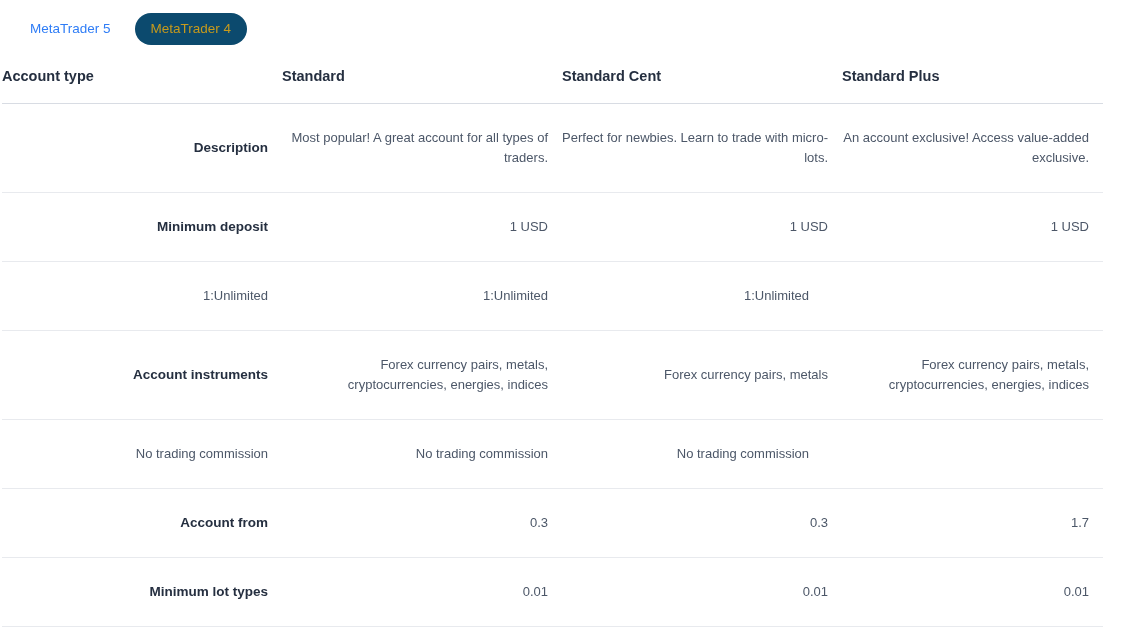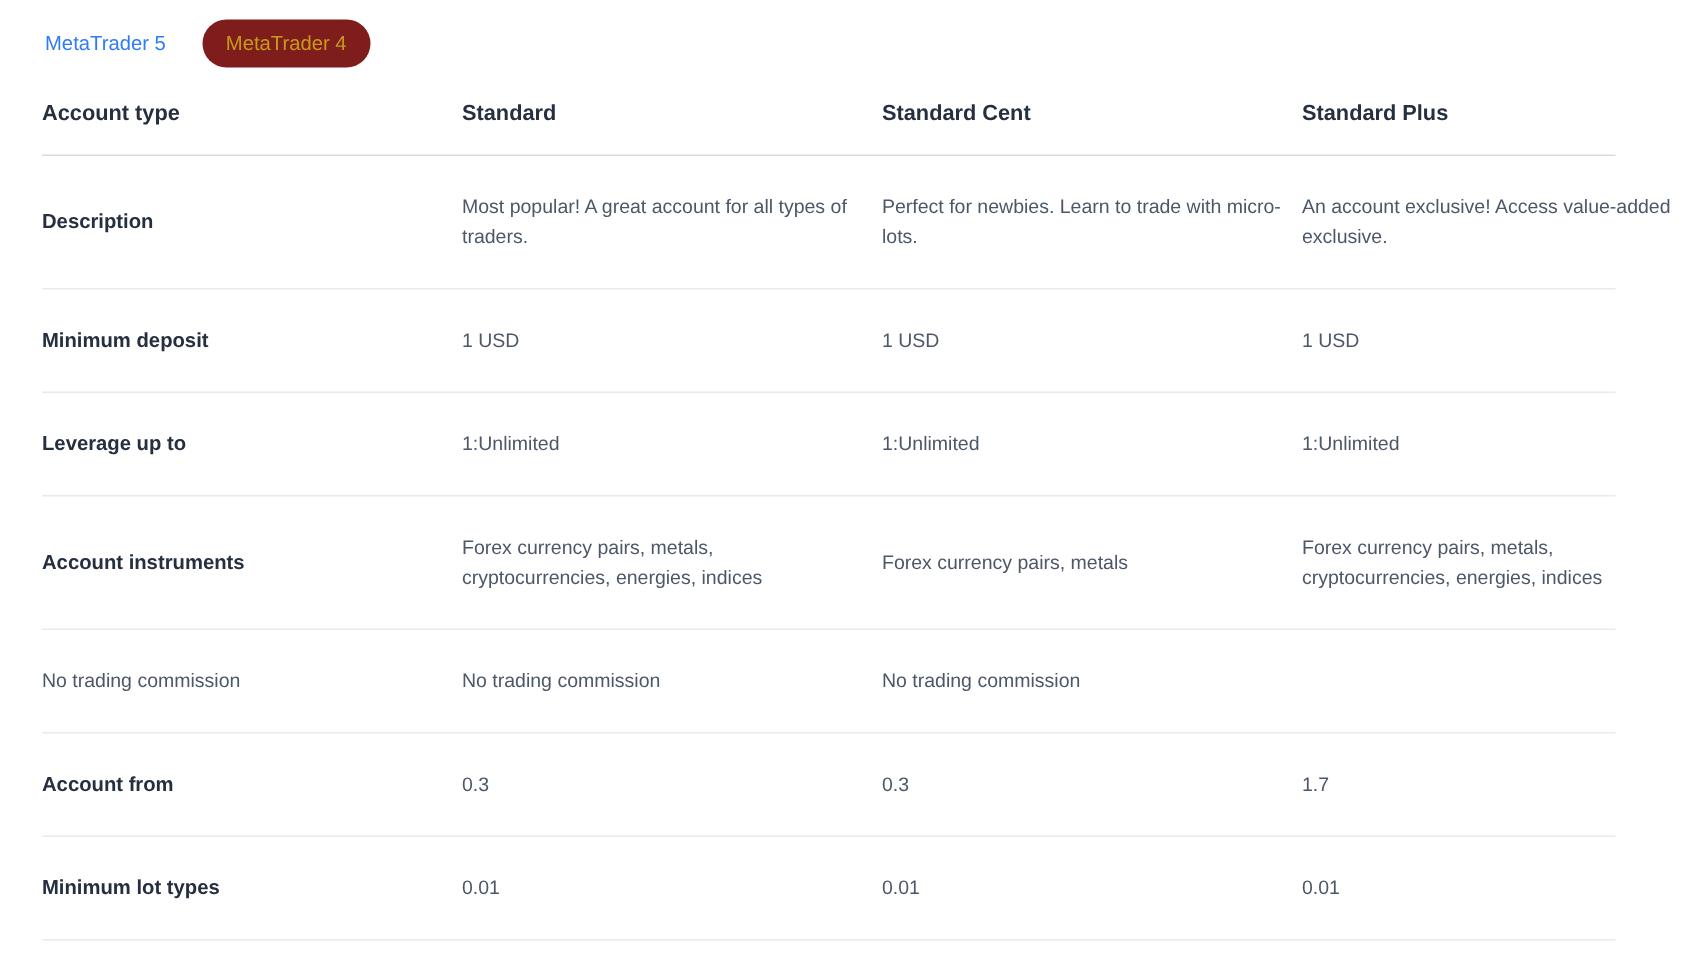--- a/index.html
+++ b/index.html
@@ -40,28 +40,28 @@
     cursor: pointer;
     white-space: nowrap;
     border: none;
     background: transparent;
     font-family: "Liberation Sans", sans-serif;
   }
   .tab.inactive {
     color: #2f7df6;
   }
   .tab.active {
-    background: #7f1d1d;
+    background: #0c4a6e;
     color: #c79a1c;
   }
 
   
   .table {
     width: 1105px;
-    padding: 0 28px;
+    padding: 0 2px;
   }
   .row {
     display: flex;
     align-items: flex-start;
     border-bottom: 1px solid #e8eaee;
   }
   .row.header-row {
     border-bottom: 1px solid #d8dce3;
   }
   .cell {
@@ -74,21 +74,21 @@
 
   
   .header-row { height: 56px; align-items: center; }
   .header-row .cell {
     font-size: 14.5px;
     font-weight: bold;
     color: #252f40;
   }
 
   
-  .body-row { min-height: 69px; align-items: center; }
+  .body-row { min-height: 69px; align-items: center; text-align: right; }
   .body-row.tall { min-height: 89px; }
   .body-row .label {
     font-size: 13.5px;
     font-weight: bold;
     color: #252f40;
     line-height: 1.45;
   }
   .body-row .value {
     font-size: 13px;
     font-weight: normal;
@@ -123,21 +123,20 @@
     </div>
 
     <div class="row body-row">
       <div class="cell col-0 label">Minimum deposit</div>
       <div class="cell col-1 value">1 USD</div>
       <div class="cell col-2 value">1 USD</div>
       <div class="cell col-3 value">1 USD</div>
     </div>
 
     <div class="row body-row">
-      <div class="cell col-0 label">Leverage up to</div>
       <div class="cell col-1 value">1:Unlimited</div>
       <div class="cell col-2 value">1:Unlimited</div>
       <div class="cell col-3 value">1:Unlimited</div>
     </div>
 
     <div class="row body-row tall">
       <div class="cell col-0 label">Account instruments</div>
       <div class="cell col-1 value">Forex currency pairs, metals, cryptocurrencies, energies, indices</div>
       <div class="cell col-2 value">Forex currency pairs, metals</div>
       <div class="cell col-3 value">Forex currency pairs, metals, cryptocurrencies, energies, indices</div>

